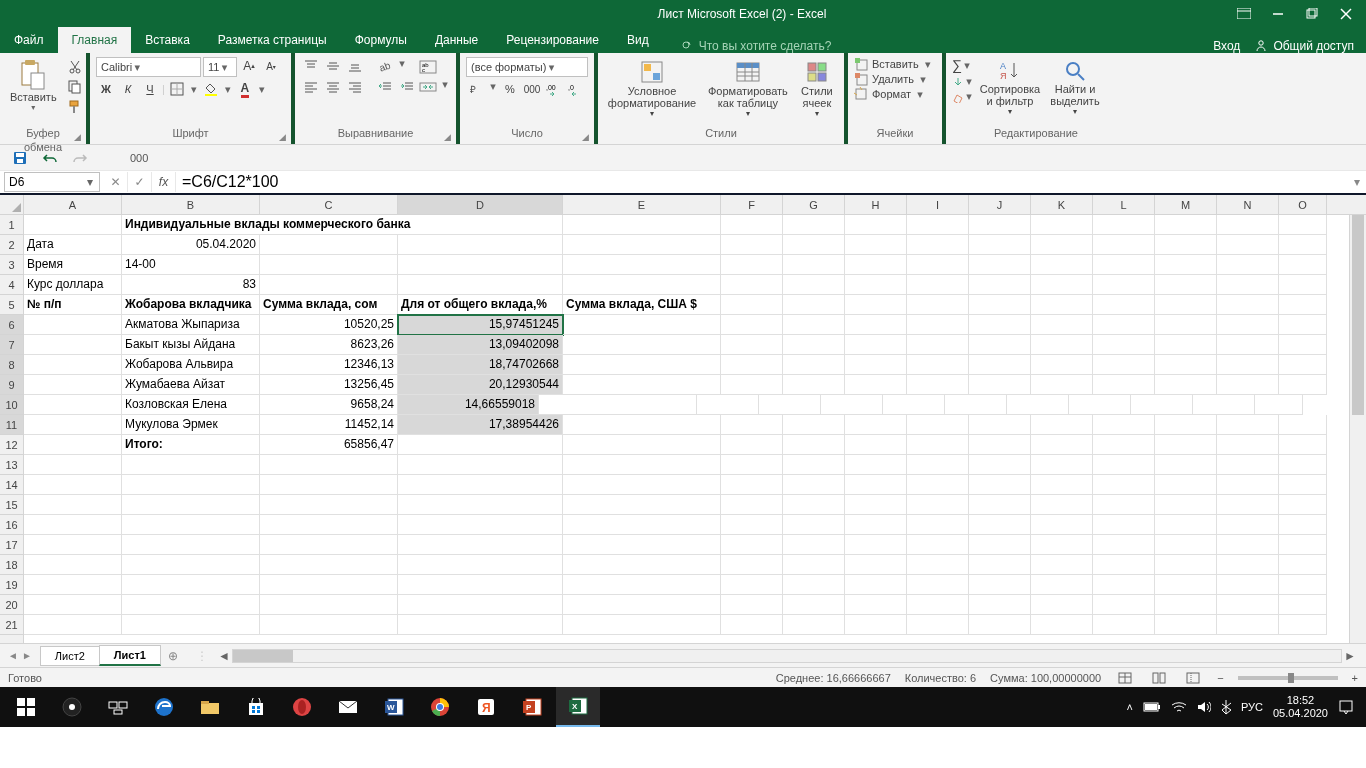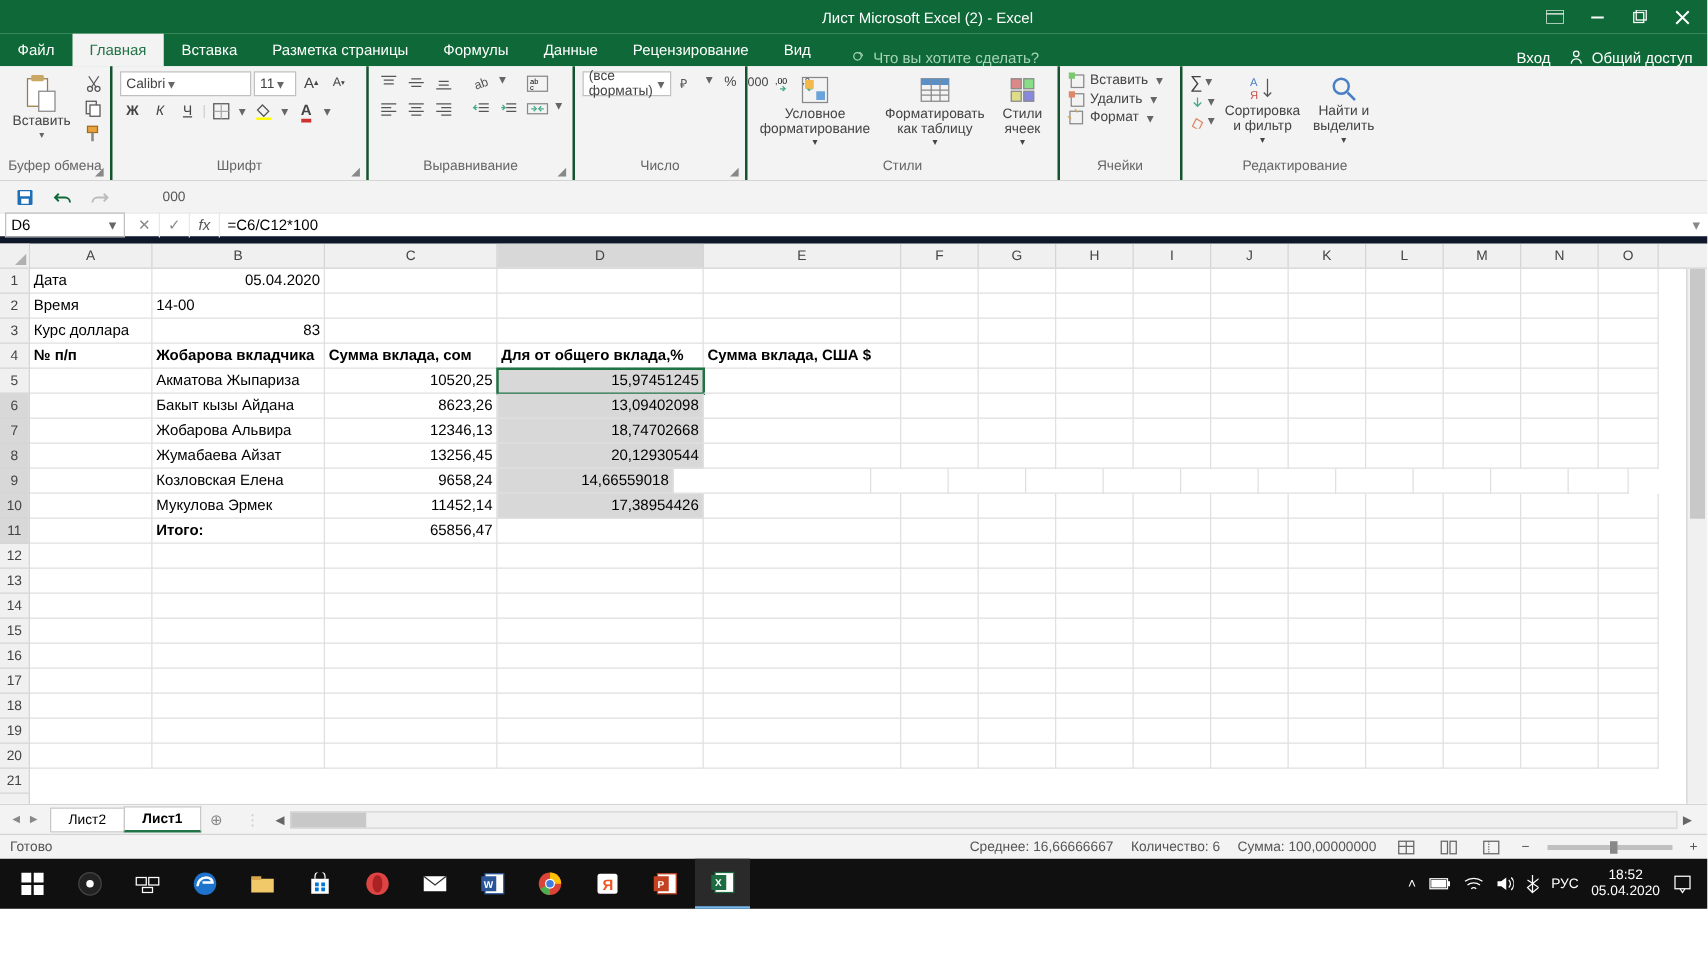--- a/index.html
+++ b/index.html
@@ -13,37 +13,37 @@
 
 .menubar { background: #0e6837; height: 26px; display: flex; align-items: flex-end; color: #fff; }
 .menubar .file-tab { padding: 6px 14px; font-size: 12px; cursor: pointer; }
 .menubar .tab { padding: 6px 14px; font-size: 12px; cursor: pointer; }
 .menubar .tab.active { background: #f3f3f3; color: #217346; }
 .menubar .search { margin-left: 18px; color: #a6d4b7; font-size: 12px; display:flex; align-items:center; gap:6px; }
 .menubar .right { margin-left: auto; display: flex; align-items: center; gap: 14px; padding-right: 12px; }
 .share-btn { display:flex; align-items:center; gap:5px; }
 
 .ribbon { background: #f3f3f3; border-bottom: 1px solid #d4d4d4; height: 92px; display: flex; font-size: 11px; color: #444; }
-.rgroup { border-right: 2px solid #14532d; padding: 4px 6px 2px 6px; display: flex; flex-direction: column; position:relative; }
+.rgroup { border-right: 4px solid #14532d; padding: 4px 6px 2px 6px; display: flex; flex-direction: column; position:relative; }
 .rgroup-label { text-align: center; font-size: 11px; color: #666; height: 16px; line-height: 14px; }
 .rgroup-body { flex: 1; display: flex; align-items: flex-start; gap: 4px; }
 .icon-btn { display: inline-flex; flex-direction: column; align-items: center; padding: 2px 4px; cursor: pointer; border-radius: 2px; }
 .icon-row { display: flex; gap: 2px; padding: 1px 0; }
 .small-icon { width: 20px; height: 18px; display: inline-flex; align-items: center; justify-content: center; cursor: pointer; border-radius:2px; }
 .dropdown-field { border: 1px solid #c0c0c0; background:#fff; height:20px; font-size:11px; padding:0 4px; display:flex; align-items:center; }
 .dd-arrow { width:10px; text-align:center; color:#666; }
 
 .qat { background: #f3f3f3; height: 26px; display:flex; align-items:center; gap:10px; padding:0 10px; border-bottom:1px solid #e8e8e8;}
 .qat .qbtn { width:20px; height:20px; display:inline-flex; align-items:center; justify-content:center; cursor:pointer; }
 
-.formula-bar { background:#fff; border-bottom:6px solid #0f172a; height:24px; display:flex; align-items:center; }
+.formula-bar { background:#fff; border-bottom:2px solid #0f172a; height:24px; display:flex; align-items:center; }
 .name-box { width:96px; border:1px solid #c0c0c0; height:20px; margin:2px 4px; padding:0 4px; font-size:12px; display:flex; align-items:center; justify-content:space-between; }
 .fb-btn { width:24px; height:20px; display:flex; align-items:center; justify-content:center; color:#888; cursor:pointer; border-right:1px solid #e8e8e8; }
 .fx { font-style:italic; color:#555; }
-.formula-input { flex:1; padding:0 6px; font-size:12px; }
+.formula-input { flex:1; padding:0 6px; font-size:16px; }
 
 .sheet-area { position:relative; height: 448px; background:#fff; display:flex; }
 .row-hdrs { width:24px; background:#f0f0f0; border-right:1px solid #d4d4d4; }
 .sel-all { height:20px; border-bottom:1px solid #d4d4d4; background:#f0f0f0; position:relative; }
 .sel-all::after { content:''; position:absolute; right:2px; bottom:2px; width:0; height:0; border-left:9px solid transparent; border-bottom:9px solid #b0b0b0; }
 .col-hdrs { height:20px; background:#f0f0f0; border-bottom:1px solid #d4d4d4; display:flex; }
 .ch { border-right:1px solid #d4d4d4; text-align:center; font-size:11px; line-height:20px; color:#444; }
 .rh { height:20px; border-bottom:1px solid #d4d4d4; text-align:center; font-size:11px; line-height:20px; color:#444; }
 .grid-body { display:flex; flex-direction:column; }
 .grid-row { display:flex; height:20px; }
@@ -327,21 +327,21 @@
             </svg>
           </span>
           <span class="dd-arrow">▾</span>
         </div>
     </div>
     <div class="rgroup-label">Выравнивание</div>
     <span class="rgroup-corner">◢</span>
   </div>
 
   <div class="rgroup" style="width:138px">
-    <div class="rgroup-body" style="flex-direction:row;gap:3px">
+    <div class="rgroup-body" style="flex-direction:column;gap:3px">
       <div class="dropdown-field" style="width:122px">
           <span>(все форматы)</span>
           <span class="dd-arrow">▾</span>
         </div>
       <div style="display:flex;gap:2px">
         <span class="small-icon">
             <svg width="14" height="14">
               <text x="1" y="11" font-size="10" fill="#555">₽</text>
             </svg>
           </span>
@@ -548,20 +548,35 @@
         <div class="ch" style="width: 62px;">I</div>
         <div class="ch" style="width: 62px;">J</div>
         <div class="ch" style="width: 62px;">K</div>
         <div class="ch" style="width: 62px;">L</div>
         <div class="ch" style="width: 62px;">M</div>
         <div class="ch" style="width: 62px;">N</div>
         <div class="ch" style="width: 48px;">O</div>
       </div>
     <div class="grid-body" id="grid-body">
         <div class="grid-row">
+          <div class="cell" style="width: 98px;"></div>
+          <div class="cell bold" style="width: 441px;">Индивидуальные вклады коммерческого банка</div>
+          <div class="cell" style="width: 158px;"></div>
+          <div class="cell" style="width: 62px;"></div>
+          <div class="cell" style="width: 62px;"></div>
+          <div class="cell" style="width: 62px;"></div>
+          <div class="cell" style="width: 62px;"></div>
+          <div class="cell" style="width: 62px;"></div>
+          <div class="cell" style="width: 62px;"></div>
+          <div class="cell" style="width: 62px;"></div>
+          <div class="cell" style="width: 62px;"></div>
+          <div class="cell" style="width: 62px;"></div>
+          <div class="cell" style="width: 48px;"></div>
+        </div>
+        <div class="grid-row">
           <div class="cell" style="width: 98px;">Дата</div>
           <div class="cell tar" style="width: 138px;">05.04.2020</div>
           <div class="cell" style="width: 138px;"></div>
           <div class="cell" style="width: 165px;"></div>
           <div class="cell" style="width: 158px;"></div>
           <div class="cell" style="width: 62px;"></div>
           <div class="cell" style="width: 62px;"></div>
           <div class="cell" style="width: 62px;"></div>
           <div class="cell" style="width: 62px;"></div>
           <div class="cell" style="width: 62px;"></div>

